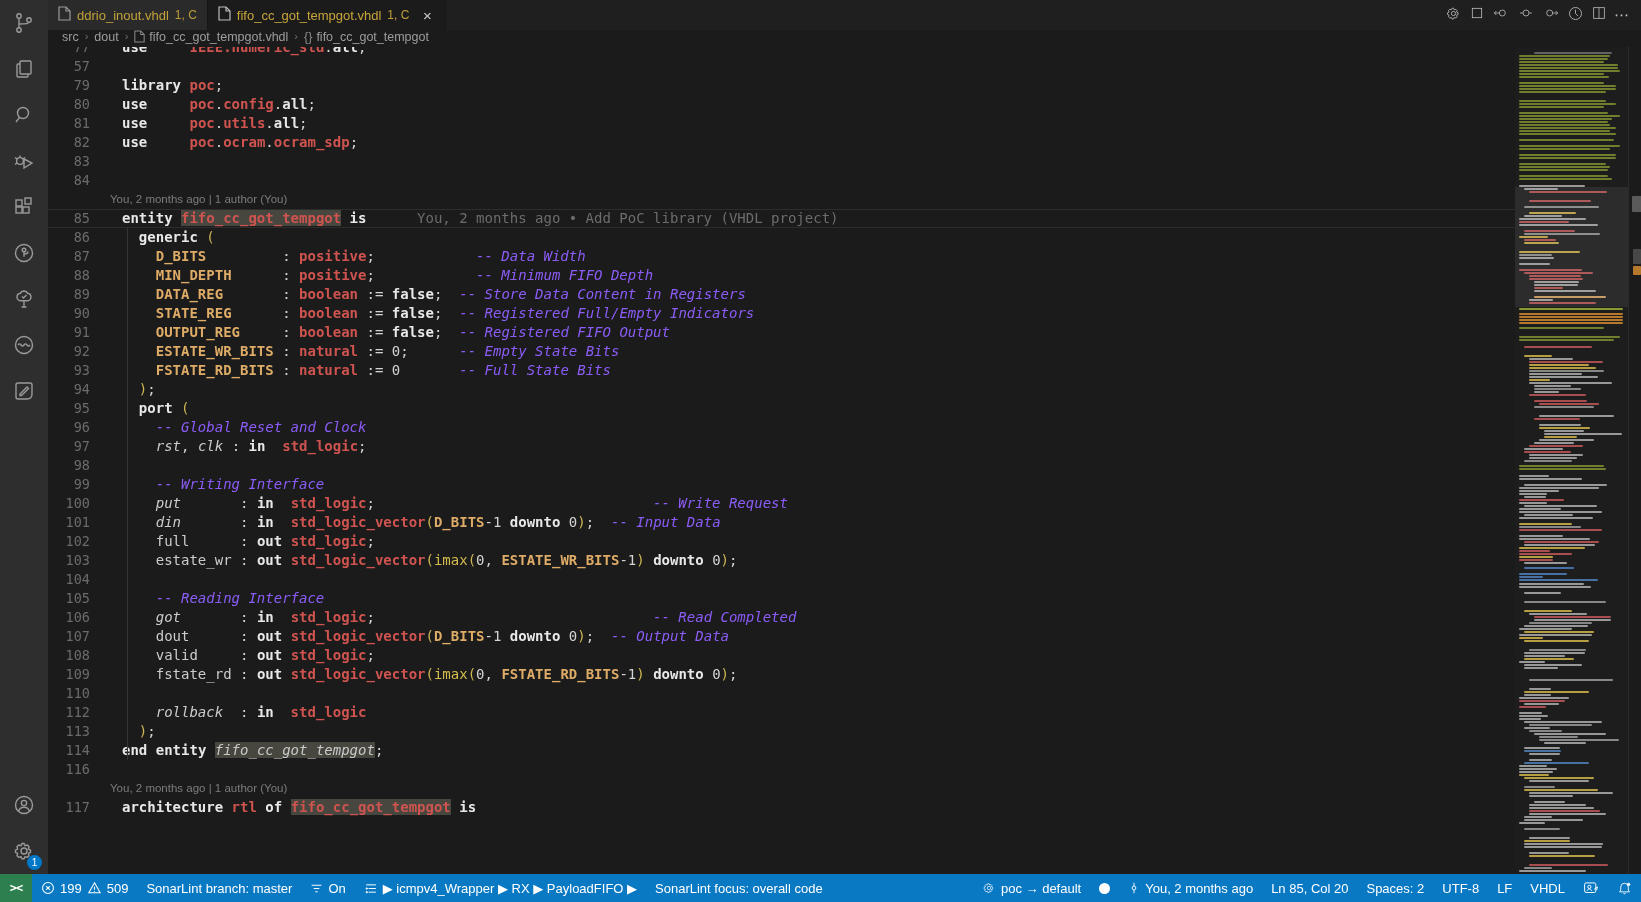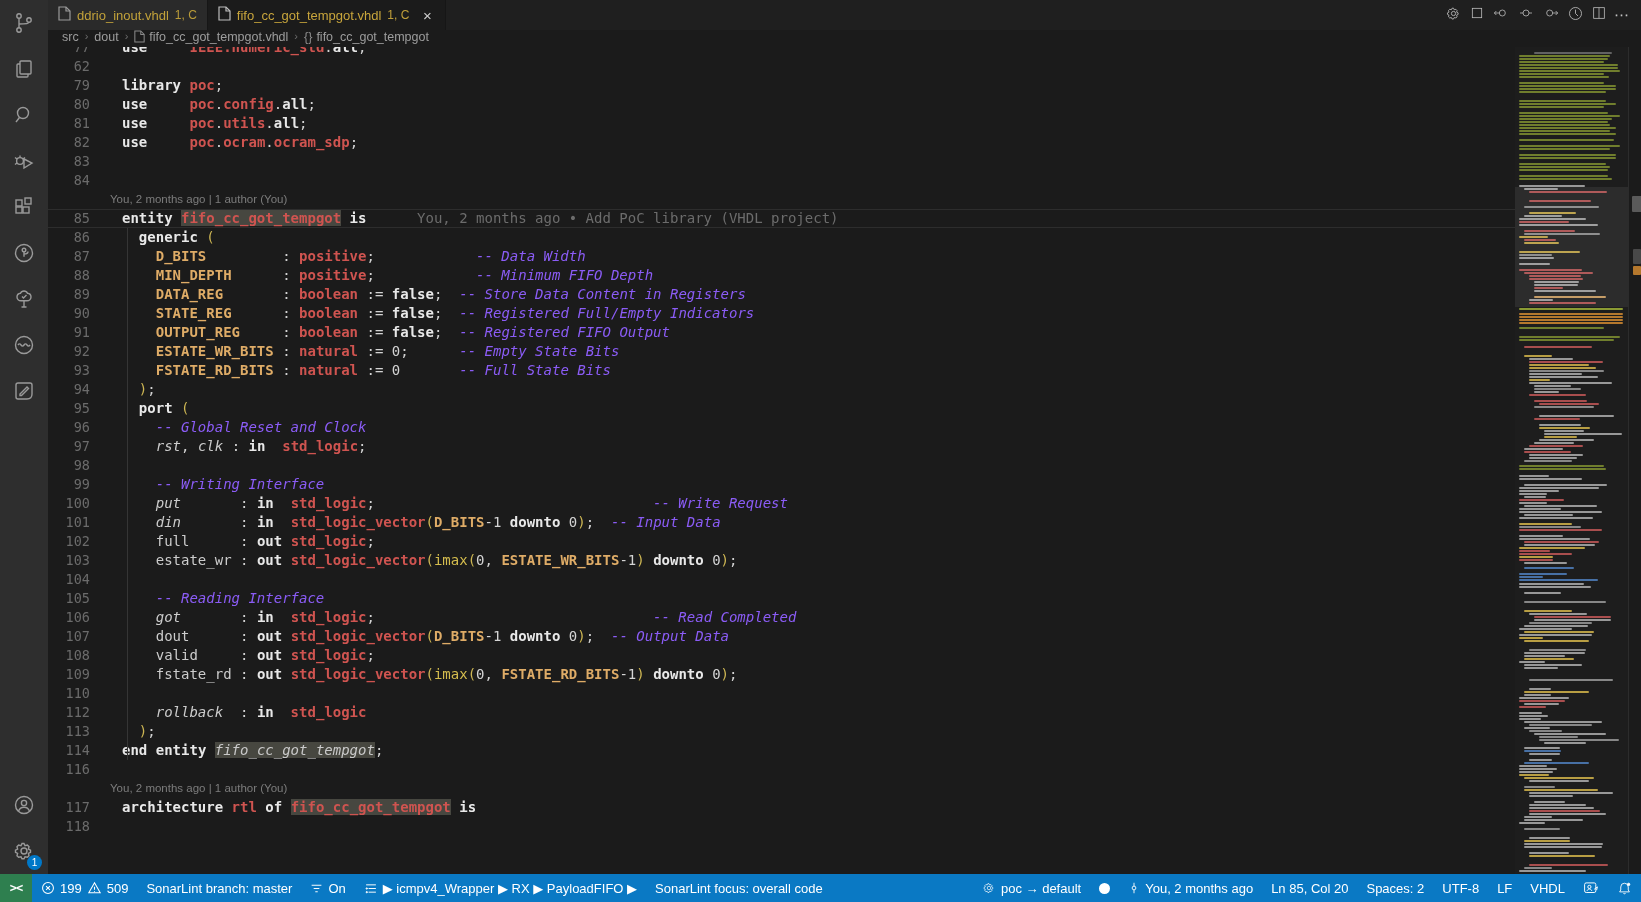--- a/index.html
+++ b/index.html
@@ -221,21 +221,21 @@
       </svg></span>
   <span>fifo_cc_got_tempgot.vhdl</span>
   <span class="chev">›</span>
   <span class="sym">{}</span>
   <span>fifo_cc_got_tempgot</span>
 </div>
 
 <div id="editor">
   <div id="scroller">
       <div class="row"><span class="num">77</span><span class="codetext"><span class="s-kw">use</span><span class="s-pl">     </span><span class="s-typ">IEEE.numeric_std</span><span class="s-op">.</span><span class="s-kw">all</span><span class="s-op">;</span></span></div>
-      <div class="row"><span class="num">62</span><span class="codetext"></span></div>
+      <div class="row"><span class="num">57</span><span class="codetext"></span></div>
       <div class="row"><span class="num">79</span><span class="codetext"><span class="s-kw">library</span><span class="s-pl"> </span><span class="s-typ">poc</span><span class="s-op">;</span></span></div>
       <div class="row"><span class="num">80</span><span class="codetext"><span class="s-kw">use</span><span class="s-pl">     </span><span class="s-typ">poc</span><span class="s-op">.</span><span class="s-typ">config</span><span class="s-op">.</span><span class="s-kw">all</span><span class="s-op">;</span></span></div>
       <div class="row"><span class="num">81</span><span class="codetext"><span class="s-kw">use</span><span class="s-pl">     </span><span class="s-typ">poc</span><span class="s-op">.</span><span class="s-typ">utils</span><span class="s-op">.</span><span class="s-kw">all</span><span class="s-op">;</span></span></div>
       <div class="row"><span class="num">82</span><span class="codetext"><span class="s-kw">use</span><span class="s-pl">     </span><span class="s-typ">poc</span><span class="s-op">.</span><span class="s-typ">ocram</span><span class="s-op">.</span><span class="s-typ">ocram_sdp</span><span class="s-op">;</span></span></div>
       <div class="row"><span class="num">83</span><span class="codetext"></span></div>
       <div class="row"><span class="num">84</span><span class="codetext"></span></div>
       <div class="row lens"><span class="lenstext">You, 2 months ago | 1 author (You)</span></div>
       <div class="row cur"><span class="num">85</span><span class="codetext"><span class="s-kw">entity</span><span class="s-pl"> </span><span class="s-typh">fifo_cc_got_tempgot</span><span class="s-pl"> </span><span class="s-kw">is</span><span class="s-pl">      </span><span class="s-blame">You, 2 months ago • Add PoC library (VHDL project)</span></span></div>
       <div class="row"><span class="num">86</span><span class="codetext"><span class="s-pl">  </span><span class="s-kw">generic</span><span class="s-pl"> </span><span class="s-par">(</span></span></div>
       <div class="row"><span class="num">87</span><span class="codetext"><span class="s-pl">    </span><span class="s-cst">D_BITS</span><span class="s-pl">         </span><span class="s-op">:</span><span class="s-pl"> </span><span class="s-typ">positive</span><span class="s-op">;</span><span class="s-pl">            </span><span class="s-com">-- Data Width</span></span></div>
@@ -261,21 +261,20 @@
       <div class="row"><span class="num">107</span><span class="codetext"><span class="s-pl">    </span><span class="s-var">dout</span><span class="s-pl">      </span><span class="s-op">:</span><span class="s-pl"> </span><span class="s-kw">out</span><span class="s-pl"> </span><span class="s-typ">std_logic_vector</span><span class="s-par">(</span><span class="s-cst">D_BITS</span><span class="s-op">-</span><span class="s-num">1</span><span class="s-pl"> </span><span class="s-kw">downto</span><span class="s-pl"> </span><span class="s-num">0</span><span class="s-par">)</span><span class="s-op">;</span><span class="s-pl">  </span><span class="s-com">-- Output Data</span></span></div>
       <div class="row"><span class="num">108</span><span class="codetext"><span class="s-pl">    </span><span class="s-var">valid</span><span class="s-pl">     </span><span class="s-op">:</span><span class="s-pl"> </span><span class="s-kw">out</span><span class="s-pl"> </span><span class="s-typ">std_logic</span><span class="s-op">;</span></span></div>
       <div class="row"><span class="num">109</span><span class="codetext"><span class="s-pl">    </span><span class="s-var">fstate_rd</span><span class="s-pl"> </span><span class="s-op">:</span><span class="s-pl"> </span><span class="s-kw">out</span><span class="s-pl"> </span><span class="s-typ">std_logic_vector</span><span class="s-par">(</span><span class="s-fn">imax</span><span class="s-par">(</span><span class="s-num">0</span><span class="s-op">,</span><span class="s-pl"> </span><span class="s-cst">FSTATE_RD_BITS</span><span class="s-op">-</span><span class="s-num">1</span><span class="s-par">)</span><span class="s-pl"> </span><span class="s-kw">downto</span><span class="s-pl"> </span><span class="s-num">0</span><span class="s-par">)</span><span class="s-op">;</span></span></div>
       <div class="row"><span class="num">110</span><span class="codetext"></span></div>
       <div class="row"><span class="num">112</span><span class="codetext"><span class="s-pl">    </span><span class="s-sig">rollback</span><span class="s-pl">  </span><span class="s-op">:</span><span class="s-pl"> </span><span class="s-kw">in</span><span class="s-pl">  </span><span class="s-typ">std_logic</span></span></div>
       <div class="row"><span class="num">113</span><span class="codetext"><span class="s-pl">  </span><span class="s-par">)</span><span class="s-op">;</span></span></div>
       <div class="row"><span class="num">114</span><span class="codetext"><span class="s-kw">end</span><span class="s-pl"> </span><span class="s-kw">entity</span><span class="s-pl"> </span><span class="s-refh">fifo_cc_got_tempgot</span><span class="s-op">;</span></span></div>
       <div class="row"><span class="num">116</span><span class="codetext"></span></div>
       <div class="row lens"><span class="lenstext">You, 2 months ago | 1 author (You)</span></div>
       <div class="row"><span class="num">117</span><span class="codetext"><span class="s-kw">architecture</span><span class="s-pl"> </span><span class="s-typ">rtl</span><span class="s-pl"> </span><span class="s-kw">of</span><span class="s-pl"> </span><span class="s-typh">fifo_cc_got_tempgot</span><span class="s-pl"> </span><span class="s-kw">is</span></span></div>
-      <div class="row"><span class="num">118</span><span class="codetext"></span></div>
       <div id="indent-guide" style="top: 190px; height: 532px;"></div>
     </div>
 </div>
 
 <div id="minimap">
     <div class="mrow" style="top: 5px; left: 19px; width: 78px; background: rgb(111, 111, 111); opacity: 0.85;"></div>
     <div class="mrow" style="top: 8px; left: 4px; width: 91px; background: rgb(127, 143, 48); opacity: 0.85;"></div>
     <div class="mrow" style="top: 11px; left: 4px; width: 89px; background: rgb(127, 143, 48); opacity: 0.85;"></div>
     <div class="mrow" style="top: 14px; left: 4px; width: 85px; background: rgb(127, 143, 48); opacity: 0.85;"></div>
     <div class="mrow" style="top: 17px; left: 4px; width: 99px; background: rgb(127, 143, 48); opacity: 0.85;"></div>

